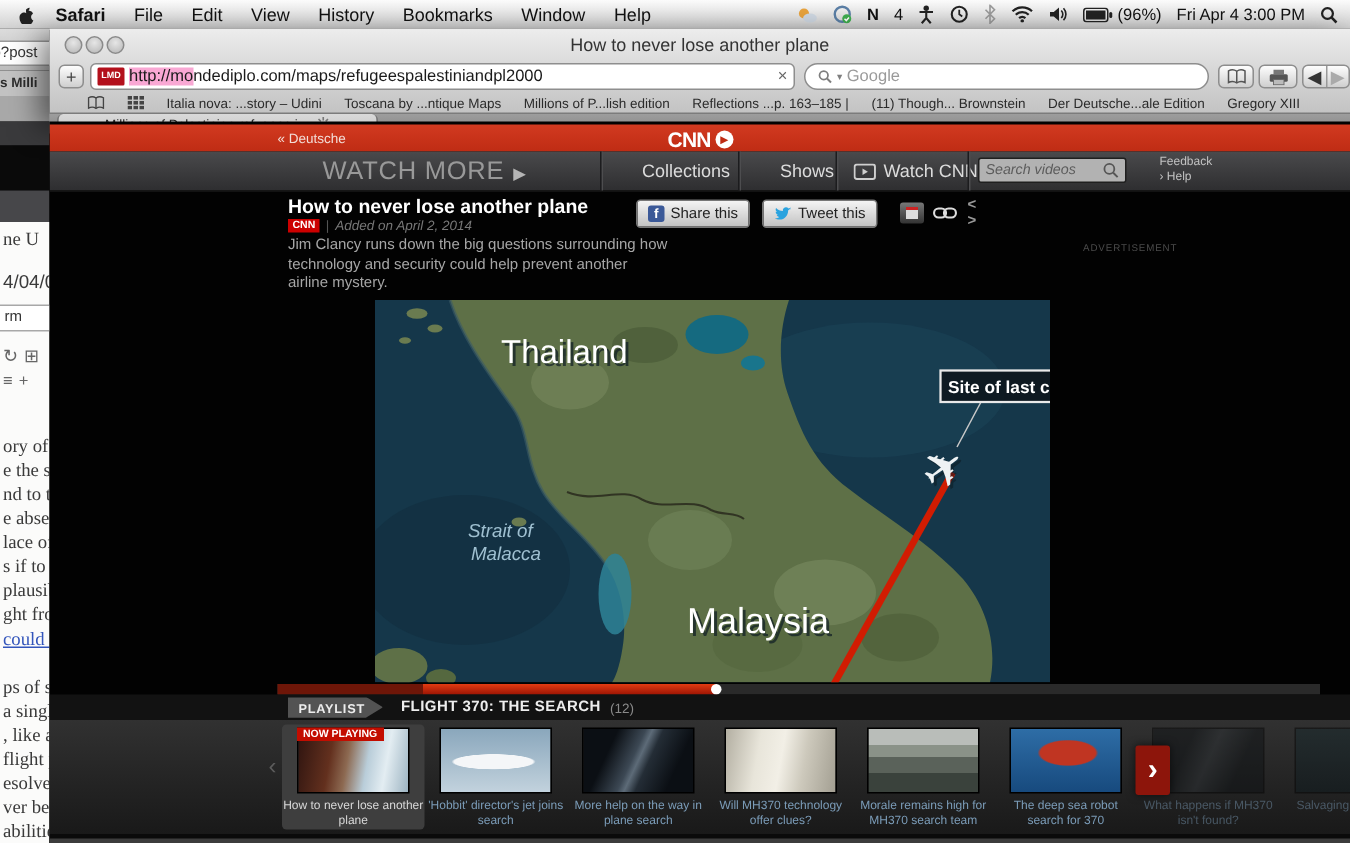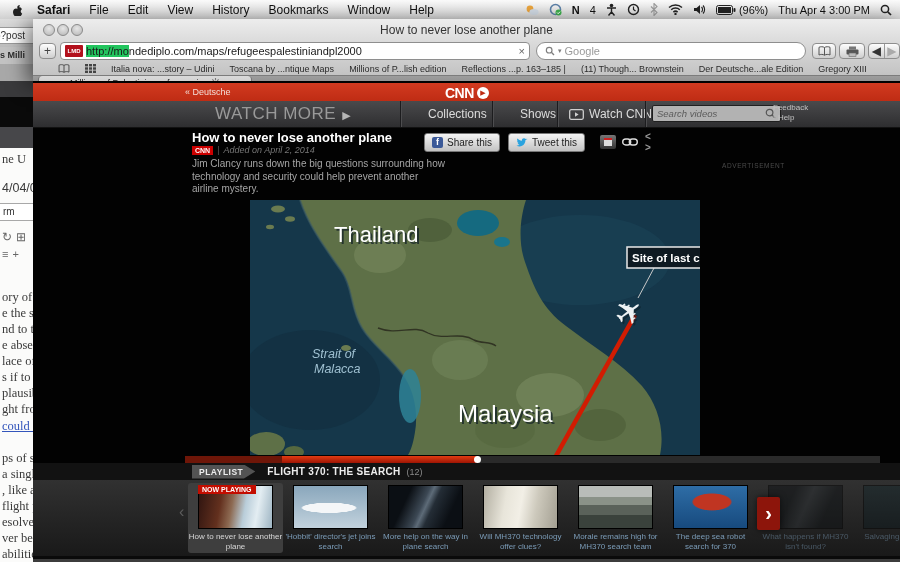--- a/index.html
+++ b/index.html
@@ -47,21 +47,21 @@
   #win-title{position:absolute;left:0;right:0;top:4px;text-align:center;font-size:12px;color:#333;}
 
   
   .tbtn{position:absolute;top:24px;height:16px;border:1px solid #8e8e8e;border-radius:4px;
     background:linear-gradient(#fdfdfd,#cfcfcf);display:flex;align-items:center;justify-content:center;
     font-size:12px;color:#444;box-sizing:border-box;}
   #urlfield{position:absolute;left:27px;top:23px;width:470px;height:18px;background:#fff;border:1px solid #8e8e8e;border-radius:4px;
     display:flex;align-items:center;box-sizing:border-box;padding:0 4px;font-size:11px;color:#1a1a1a;}
   #lmd{width:18px;height:12px;background:#b3101c;color:#fff;font-size:6px;font-weight:bold;display:flex;align-items:center;justify-content:center;
     border-radius:1px;margin-right:3px;flex:none;}
-  #url-sel{background:#22c55e;}
+  #url-sel{background:#f9a8d4;}
   #url-clear{margin-left:auto;color:#666;font-size:11px;}
   #gsearch{position:absolute;left:503px;top:23px;width:270px;height:18px;background:#fff;border:1px solid #8e8e8e;border-radius:9px;
     display:flex;align-items:center;box-sizing:border-box;padding:0 8px;font-size:11px;color:#9a9a9a;gap:3px;}
   .navarrows{display:flex;}
   .navarrows div{width:16px;display:flex;align-items:center;justify-content:center;}
 
   
   #bmbar{position:absolute;left:0;top:43px;width:867px;height:13px;display:flex;align-items:center;
     font-size:9px;color:#2b2b2b;gap:15px;padding-left:25px;white-space:nowrap;overflow:hidden;}
 
@@ -80,21 +80,21 @@
   #cnnlogo .circ{width:12px;height:12px;border-radius:50%;background:#fff;display:flex;align-items:center;justify-content:center;
     color:#bf2c14;font-size:7px;}
 
   #navbar{position:absolute;left:0;top:20px;width:867px;height:26px;background:linear-gradient(#4a4a4c,#2e2e30);
     border-bottom:1px solid #121212;}
   #watchmore{position:absolute;left:182px;top:3px;font-size:17px;color:#999;letter-spacing:.5px;}
   #watchmore .arr{font-size:11px;color:#b5b5b5;margin-left:6px;}
   .navsep{position:absolute;top:0;height:26px;width:1px;background:#1c1c1e;box-shadow:1px 0 0 #4d4d4f;}
   .navitem{position:absolute;top:6px;font-size:12px;color:#dcdcdc;}
   #watchcnn{display:flex;align-items:center;gap:5px;}
-  #vid-search{position:absolute;left:619px;top:4px;width:129px;height:17px;background:#b2b2b2;border:1px solid #1f1f1f;border-radius:2px;
+  #vid-search{position:absolute;left:619px;top:4px;width:99px;height:17px;background:#b2b2b2;border:1px solid #1f1f1f;border-radius:2px;
     box-sizing:border-box;display:flex;align-items:center;padding:0 4px;}
   #vid-search .ph{font-size:9.5px;font-style:italic;color:#5b5b5b;flex:1;}
   #feedback{position:absolute;left:740px;top:2px;font-size:8px;color:#c3c3c3;line-height:10px;}
 
   
   #vtitle{position:absolute;left:159px;top:49px;font-size:13px;font-weight:bold;color:#fff;}
   #vmeta{position:absolute;left:159px;top:64px;display:flex;align-items:center;gap:4px;}
   #vmeta .brand{background:#c00;color:#fff;font-size:7px;font-weight:bold;padding:1px 3px;}
   #vmeta .pipe{color:#555;font-size:9px;}
   #vmeta .added{font-size:9px;font-style:italic;color:#777;}
@@ -217,21 +217,21 @@
       <span class="batt-wrap">
         <span class="sicon">
           <svg width="20" height="10" viewBox="0 0 20 10">
               <rect x="0.5" y="0.5" width="16" height="9" rx="2" fill="none" stroke="#222"></rect>
               <rect x="2" y="2" width="13" height="6" fill="#222"></rect>
               <rect x="17.5" y="3" width="2" height="4" rx="1" fill="#222"></rect>
             </svg>
         </span>
         <span>(96%)</span>
       </span>
-      <span>Thu Apr 4  3:00 PM</span>
+      <span>Fri Apr 4  3:00 PM</span>
       <span class="sicon">
         <svg width="12" height="12" viewBox="0 0 12 12">
             <circle cx="5" cy="5" r="3.6" fill="none" stroke="#222" stroke-width="1.5"></circle>
             <path d="M7.8 7.8L11 11" stroke="#222" stroke-width="1.7"></path>
           </svg>
       </span>
     </div>
   </div>
 
   <div class="abs bgstrip" id="bg-toolbar">

